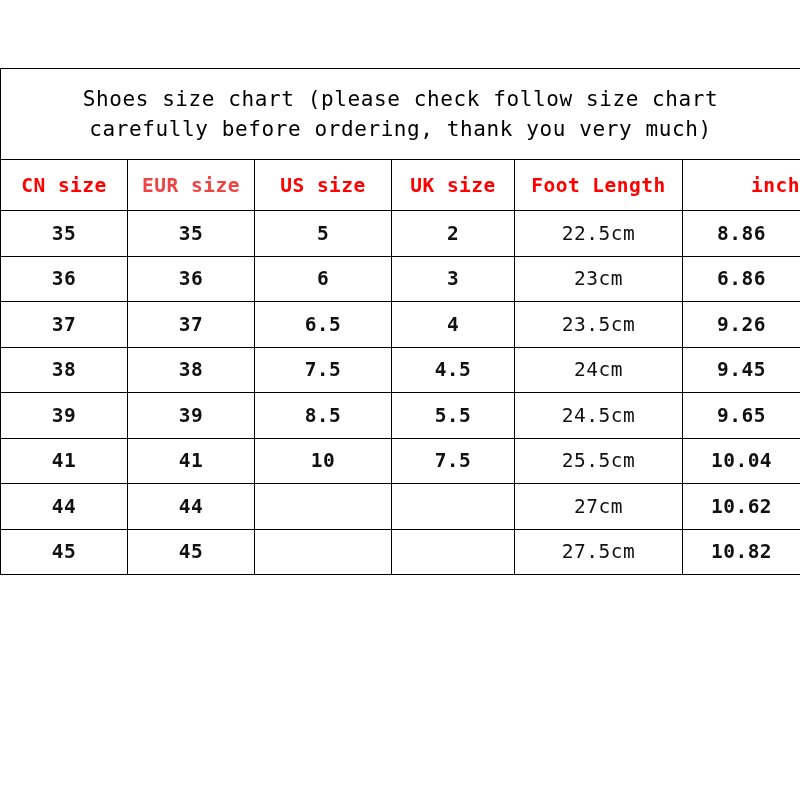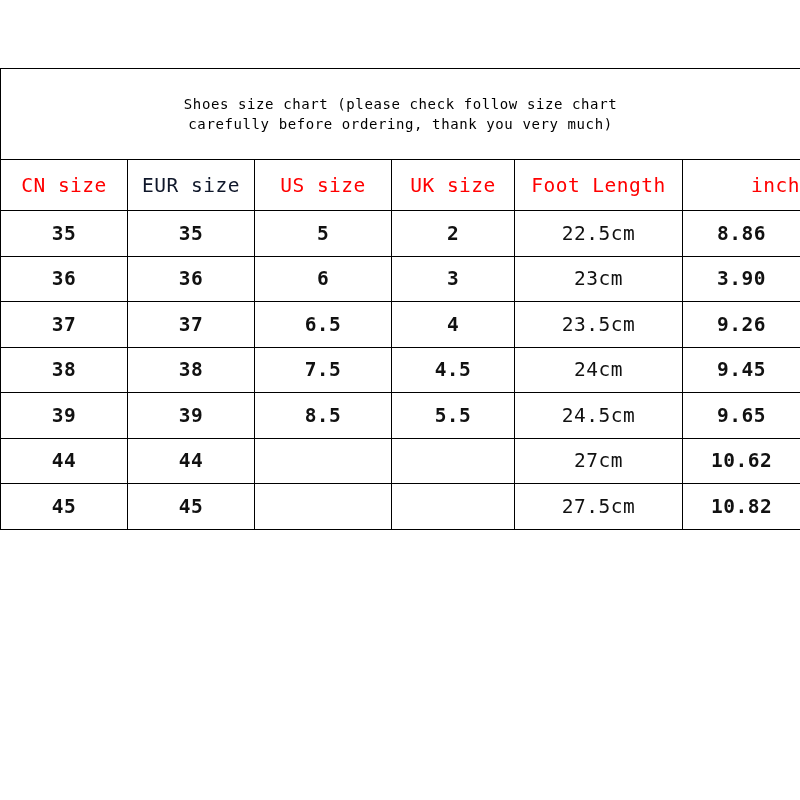--- a/index.html
+++ b/index.html
@@ -28,33 +28,33 @@
   }
   table.size-chart td, table.size-chart th {
     border: 1px solid #000000;
     text-align: center;
     vertical-align: middle;
     padding: 0;
   }
   .title-cell {
     height: 90px;
     padding: 6px 40px;
-    font-size: 14px;
+    font-size: 21px;
     letter-spacing: 0.6px;
     line-height: 1.45;
     color: #000000;
     font-weight: 400;
     text-align: center;
     border-radius: 18px;
   }
   .head-cell {
     height: 50px;
     color: #ff0000;
     font-size: 19.5px;
-    font-weight: 400;
+    font-weight: 700;
     letter-spacing: 0.5px;
   }
   .data-cell {
     height: 44.5px;
     font-size: 19.5px;
     color: #111111;
     font-weight: 700;
     letter-spacing: 0.5px;
   }
   .data-cell.light {
@@ -80,41 +80,41 @@
         <col class="c3">
         <col class="c4">
         <col class="c5">
     </colgroup>
     <tbody id="chart-body">
         <tr>
           <td class="title-cell" colspan="6"><span>Shoes size chart (please check follow size chart</span><br><span>carefully before ordering, thank you very much)</span></td>
         </tr>
         <tr>
           <th class="head-cell" style="color: rgb(255, 0, 0);">CN size</th>
-          <th class="head-cell" style="color: #0f172a;">EUR size</th>
+          <th class="head-cell" style="color: #ef4444;">EUR size</th>
           <th class="head-cell" style="color: rgb(255, 0, 0);">US size</th>
           <th class="head-cell" style="color: rgb(255, 0, 0);">UK size</th>
           <th class="head-cell" style="color: rgb(255, 0, 0); margin-left: 12px;">Foot Length</th>
           <th class="head-cell" style="color: rgb(255, 0, 0); text-align: right;">inch</th>
         </tr>
         <tr>
           <td class="data-cell">35</td>
           <td class="data-cell">35</td>
           <td class="data-cell">5</td>
           <td class="data-cell">2</td>
           <td class="data-cell light">22.5cm</td>
           <td class="data-cell">8.86</td>
         </tr>
         <tr>
           <td class="data-cell">36</td>
           <td class="data-cell">36</td>
           <td class="data-cell">6</td>
           <td class="data-cell">3</td>
           <td class="data-cell light">23cm</td>
-          <td class="data-cell">3.90</td>
+          <td class="data-cell">6.86</td>
         </tr>
         <tr>
           <td class="data-cell">37</td>
           <td class="data-cell">37</td>
           <td class="data-cell">6.5</td>
           <td class="data-cell">4</td>
           <td class="data-cell light">23.5cm</td>
           <td class="data-cell">9.26</td>
         </tr>
         <tr>
@@ -127,20 +127,28 @@
         </tr>
         <tr>
           <td class="data-cell">39</td>
           <td class="data-cell">39</td>
           <td class="data-cell">8.5</td>
           <td class="data-cell">5.5</td>
           <td class="data-cell light">24.5cm</td>
           <td class="data-cell">9.65</td>
         </tr>
         <tr>
+          <td class="data-cell">41</td>
+          <td class="data-cell">41</td>
+          <td class="data-cell">10</td>
+          <td class="data-cell">7.5</td>
+          <td class="data-cell light">25.5cm</td>
+          <td class="data-cell">10.04</td>
+        </tr>
+        <tr>
           <td class="data-cell">44</td>
           <td class="data-cell">44</td>
           <td class="data-cell"></td>
           <td class="data-cell"></td>
           <td class="data-cell light">27cm</td>
           <td class="data-cell">10.62</td>
         </tr>
         <tr>
           <td class="data-cell">45</td>
           <td class="data-cell">45</td>

